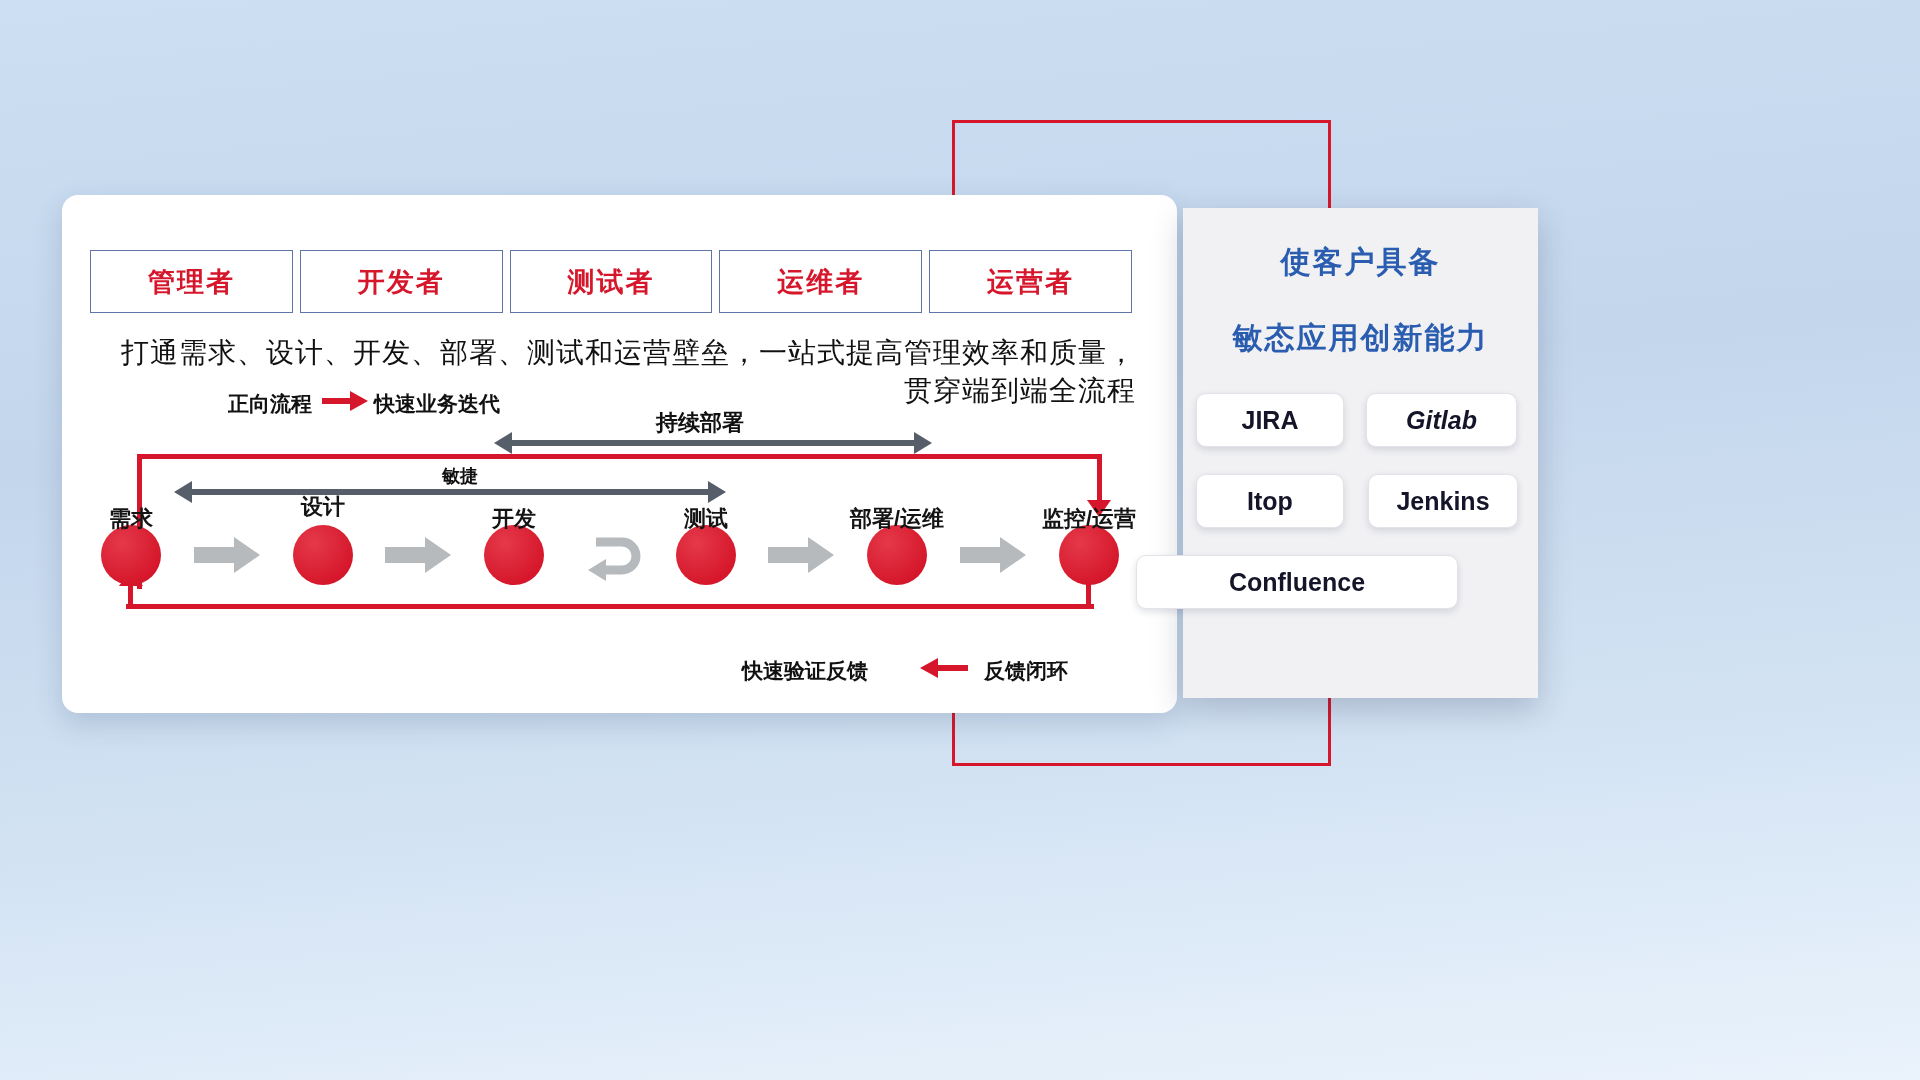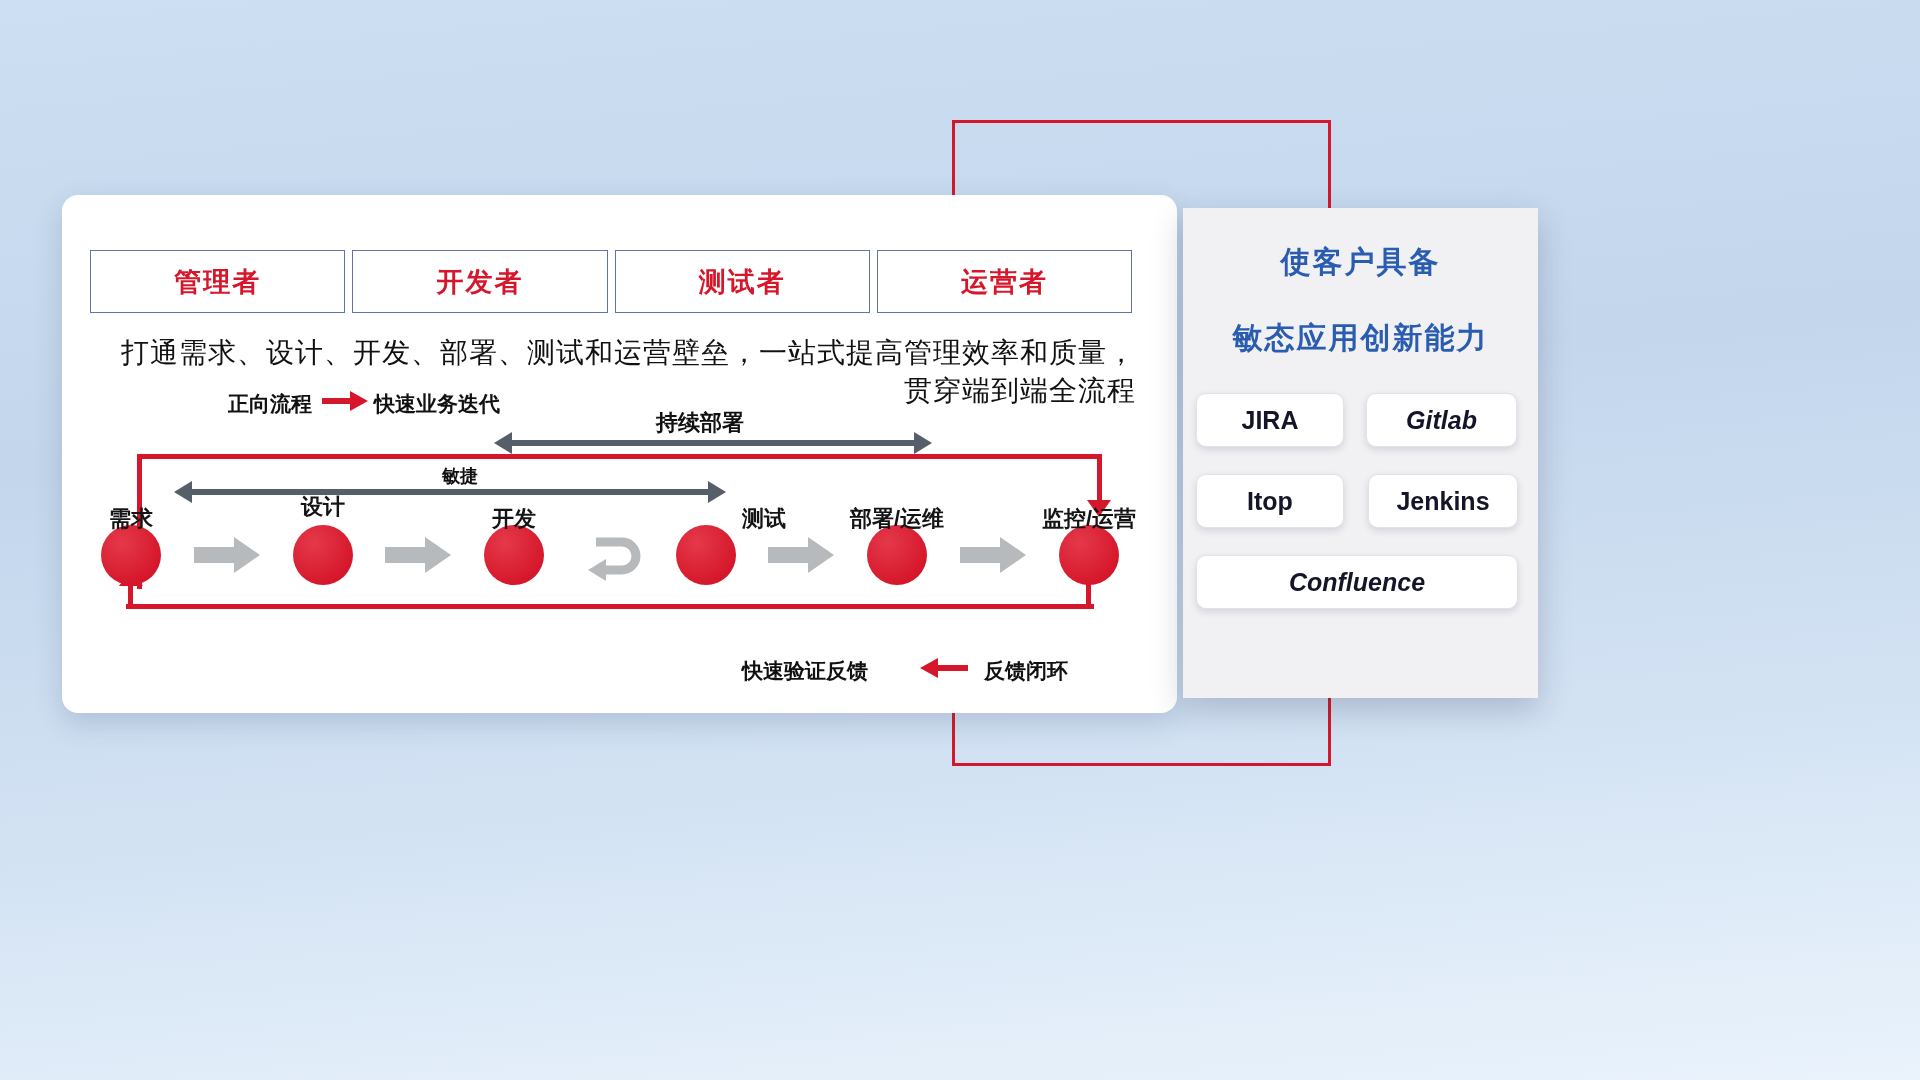--- a/index.html
+++ b/index.html
@@ -99,20 +99,23 @@
     <div class="role-box">
         <span>管理者</span>
       </div>
     <div class="role-box">
         <span>开发者</span>
       </div>
     <div class="role-box">
         <span>测试者</span>
       </div>
     <div class="role-box">
+        <span>运维者</span>
+      </div>
+    <div class="role-box">
         <span>运营者</span>
       </div>
   </div>
 
   <div class="description">打通需求、设计、开发、部署、测试和运营壁垒，一站式提高管理效率和质量，贯穿端到端全流程</div>
 
   <div class="lbl" style="left:228px;top:390px;">正向流程</div>
   <div class="rline" style="left:322px;top:398px;width:28px;height:6px;"></div>
   <div class="rhead right" style="left:350px;top:391px;"></div>
   <div class="lbl" style="left:374px;top:390px;">快速业务迭代</div>
@@ -129,21 +132,21 @@
   <div class="rhead down" style="left:1087px;top:500px;"></div>
 
   <div class="rline" style="left:126px;top:604px;width:968px;height:5px;"></div>
   <div class="rline" style="left:128px;top:586px;width:5px;height:20px;"></div>
   <div class="rhead up" style="left:119px;top:569px;"></div>
   <div class="rline" style="left:1086px;top:583px;width:5px;height:23px;"></div>
 
   <div class="stage-lbl" style="left:51px;top:504px;">需求</div>
   <div class="stage-lbl" style="left:243px;top:492px;">设计</div>
   <div class="stage-lbl" style="left:434px;top:504px;">开发</div>
-  <div class="stage-lbl" style="left:626px;top:504px;text-align:right;">测试</div>
+  <div class="stage-lbl" style="left:626px;top:504px;">测试</div>
   <div class="stage-lbl" style="left:817px;top:504px;">部署/运维</div>
   <div class="stage-lbl" style="left:1009px;top:504px;">监控/运营</div>
 
   <div class="circle" style="left:101px;top:525px;"></div>
   <div class="circle" style="left:293px;top:525px;"></div>
   <div class="circle" style="left:484px;top:525px;"></div>
   <div class="circle" style="left:676px;top:525px;"></div>
   <div class="circle" style="left:867px;top:525px;"></div>
   <div class="circle" style="left:1059px;top:525px;"></div>
 
@@ -175,15 +178,15 @@
   <div class="lbl" style="left:984px;top:657px;">反馈闭环</div>
 
   <div class="side-panel"></div>
   <div class="side-title" style="top:242px;">使客户具备</div>
   <div class="side-title" style="top:318px;">敏态应用创新能力</div>
 
   <div class="tool-btn" style="left:1196px;top:393px;width:146px;height:52px;">JIRA</div>
   <div class="tool-btn" style="left:1366px;top:393px;width:149px;height:52px;font-style:italic;">Gitlab</div>
   <div class="tool-btn" style="left:1196px;top:474px;width:146px;height:52px;">Itop</div>
   <div class="tool-btn" style="left:1368px;top:474px;width:148px;height:52px;">Jenkins</div>
-  <div class="tool-btn" style="left:1196px;top:555px;width:320px;height:52px;font-style:italic;">Confluence</div>
+  <div class="tool-btn" style="left:1136px;top:555px;width:320px;height:52px;">Confluence</div>
 
 </div>
 
 </body></html>

